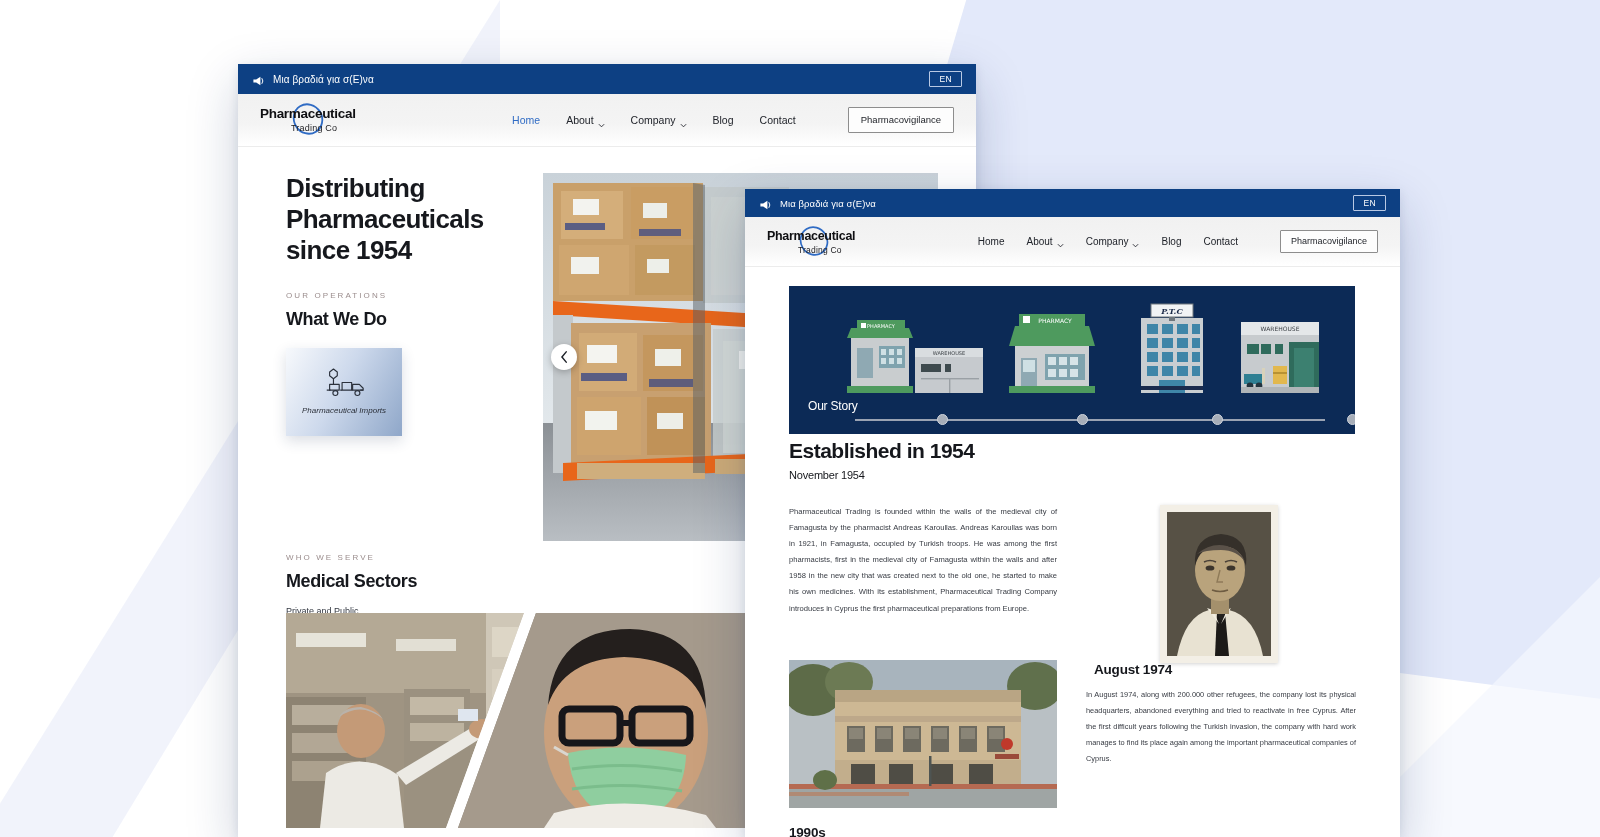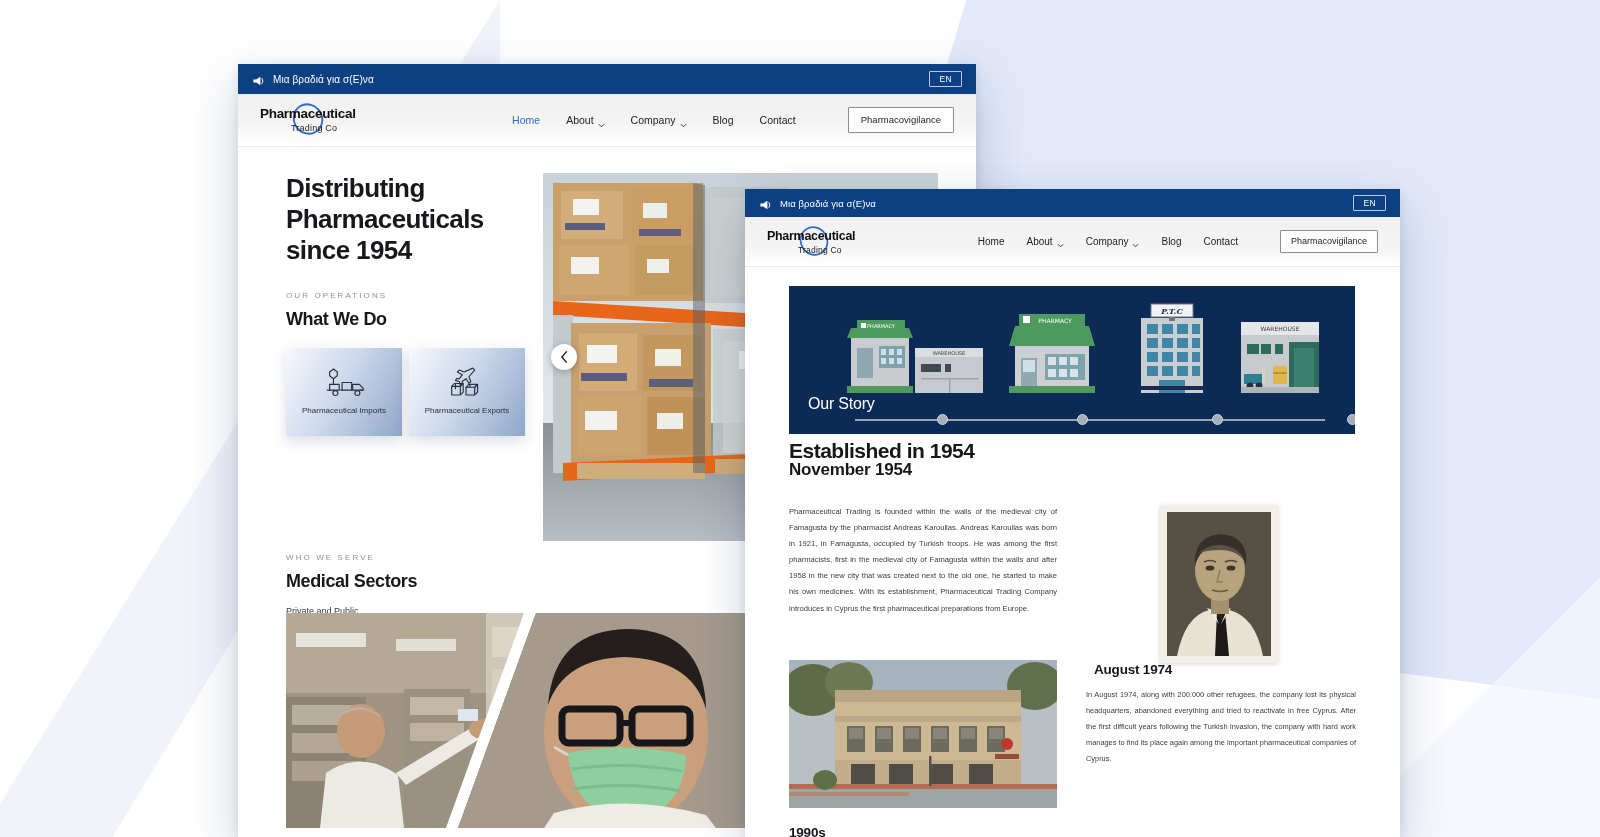--- a/index.html
+++ b/index.html
@@ -116,21 +116,21 @@
   }
   .eyebrow {
     margin-top: 25px; font-size: 8px; letter-spacing: 2.1px;
     color: #9b8d8d; text-transform: uppercase; font-weight: normal;
   }
   .section-h2 {
     margin-top: 9px; font-size: 18px; font-weight: bold;
     color: #16181d; letter-spacing: -.4px;
   }
 
-  .cards { margin-top: 18px; width: 240px; }
+  .cards { margin-top: 18px; width: 240px; font-style: italic; }
   .card-row { display: flex; gap: 7px; }
   .card {
     position: relative; width: 116px; height: 88px;
     background: linear-gradient(118deg,#f7f9fc 0%, #cdd9ec 46%, #8fa7c9 100%);
     box-shadow: 0 5px 13px rgba(30,50,90,.16);
     display: flex; flex-direction: column; align-items: center; justify-content: center;
     padding: 6px 4px 8px;
   }
   .card + .card { margin-left: 0; }
   .card-row.second { margin-top: 9px; }
@@ -160,39 +160,39 @@
 
   
   .story-body { position: relative; height: calc(100% - 78px); background: #fff; }
 
   .story-banner {
     position: absolute; left: 44px; top: 19px; width: 566px; height: 148px;
     background: #0c2a56; overflow: hidden;
   }
   .story-banner-title {
     position: absolute; left: 19px; bottom: 21px; z-index: 4;
-    color: #ffffff; font-size: 16px; font-weight: normal; letter-spacing: -.2px;
+    color: #ffffff; font-size: 12px; font-weight: normal; letter-spacing: -.2px;
   }
   .timeline { position: absolute; left: 60px; right: 24px; bottom: 8px; height: 12px; z-index: 3; }
   .timeline-line {
     position: absolute; left: 6px; right: 6px; top: 5px; height: 1.5px;
     background: #9aa3b3;
   }
   .tdot {
     position: absolute; top: 0; width: 11px; height: 11px; border-radius: 50%;
     background: #a7aeb9; border: 1px solid #cfd4dc;
   }
 
   .story-h1 {
     position: absolute; left: 44px; top: 172px;
     font-size: 21px; font-weight: bold; color: #15171c; letter-spacing: -.5px; text-align: center;
   }
   .story-h3a {
-    position: absolute; left: 44px; top: 193px;
-    font-size: 17px; font-weight: bold; color: #15171c; letter-spacing: -.2px;
+    position: absolute; left: 44px; top: 202px;
+    font-size: 11px; font-weight: normal; color: #15171c; letter-spacing: -.2px;
   }
   .story-p1 {
     position: absolute; left: 44px; top: 237px; width: 268px;
     font-size: 7.6px; line-height: 2.12; color: #363a42; text-align: justify;
   }
   .portrait {
     position: absolute; left: 415px; top: 238px; width: 118px; height: 158px;
     background: #f3efe6; padding: 7px;
     box-shadow: 0 1px 4px rgba(0,0,0,.18);
   }
@@ -302,38 +302,20 @@
                   <path d="M33 19 L40 19 L44 23 L44 25 L33 25 Z"></path>
                   <circle cx="15" cy="28" r="2.6"></circle>
                   <circle cx="38" cy="28" r="2.6"></circle>
                   <path d="M6 25 L10 25 M20 25 L22 25 M32 25 L33 25 M41 25 L44 25"></path>
                 </g>
               </svg>
             </span>
             <span class="card-label">Pharmaceutical Imports</span>
           </div>
 
-          <div class="card">
-            <span class="card-icon">
-              <svg viewBox="0 0 48 34" width="46" height="33">
-                <g fill="none" stroke="#2b313c" stroke-width="1.2" stroke-linejoin="round">
-                  <path d="M30 2 L32 4 L26 11 L28 16 L26 18 L23 13 L19 16 L19 19 L17 20 L16 16 L12 15 L13 13 L16 13 L19 9 L14 6 L16 4 L21 6 Z"></path>
-                  <path d="M8 21 L17 21 L17 30 L8 30 Z"></path>
-                  <path d="M8 21 L11 18 L20 18 L17 21"></path>
-                  <path d="M17 21 L20 18 L20 27 L17 30"></path>
-                  <path d="M12 18 L12 21 M12 21 L12 24"></path>
-                  <path d="M23 22 L32 22 L32 30 L23 30 Z"></path>
-                  <path d="M23 22 L26 19 L35 19 L32 22"></path>
-                  <path d="M32 22 L35 19 L35 27 L32 30"></path>
-                  <path d="M27 19 L27 22"></path>
-                </g>
-              </svg>
-            </span>
-            <span class="card-label">Pharmaceutical Exports</span>
-          </div>
         </div>
 
       </div>
     </div>
 
     <div class="hero-photo">
       <svg viewBox="0 0 395 368" width="395" height="368" preserveAspectRatio="none">
         <defs>
           <linearGradient id="floorg" x1="0" y1="0" x2="0" y2="1">
             <stop offset="0%" stop-color="#8b9095"></stop>

